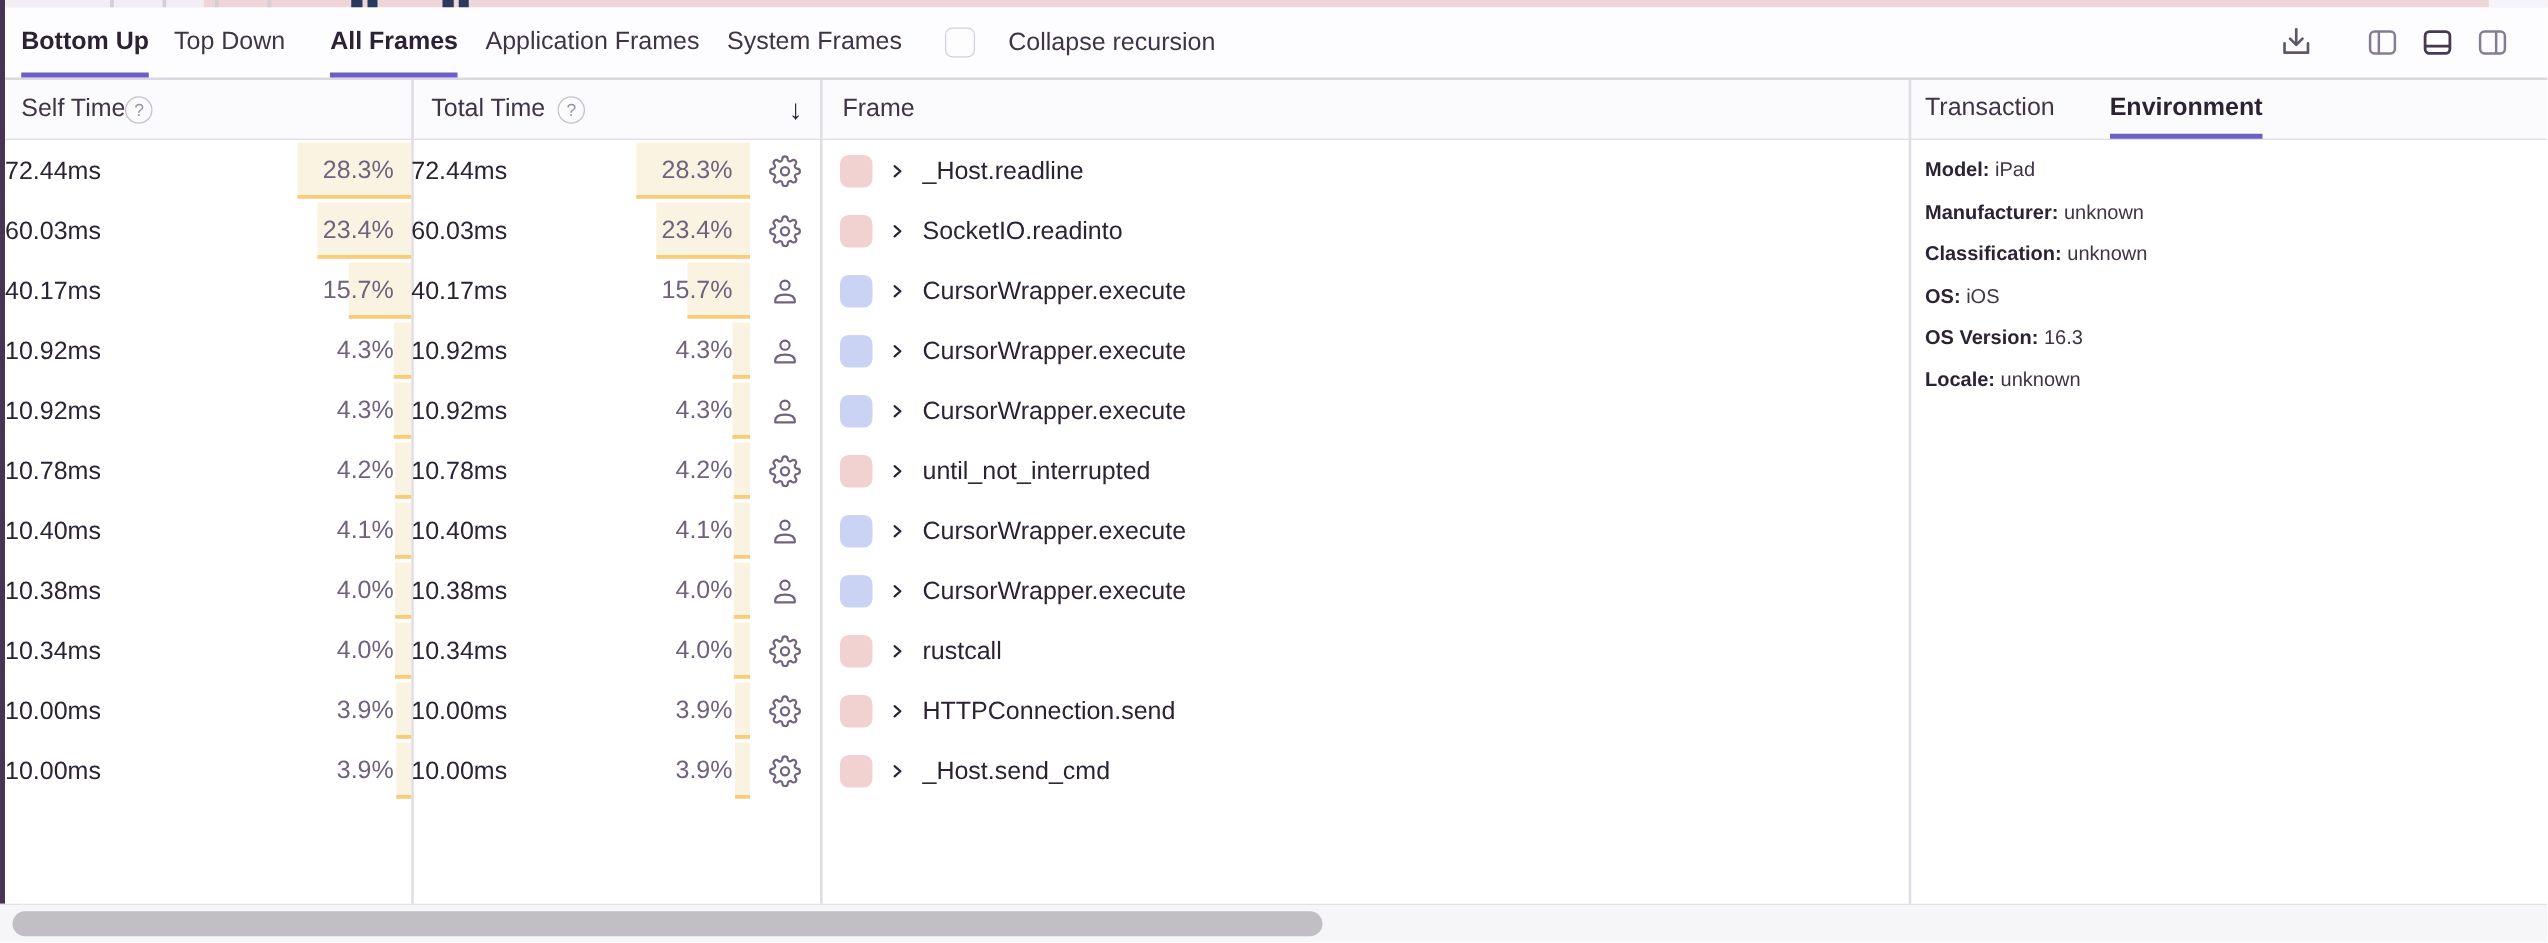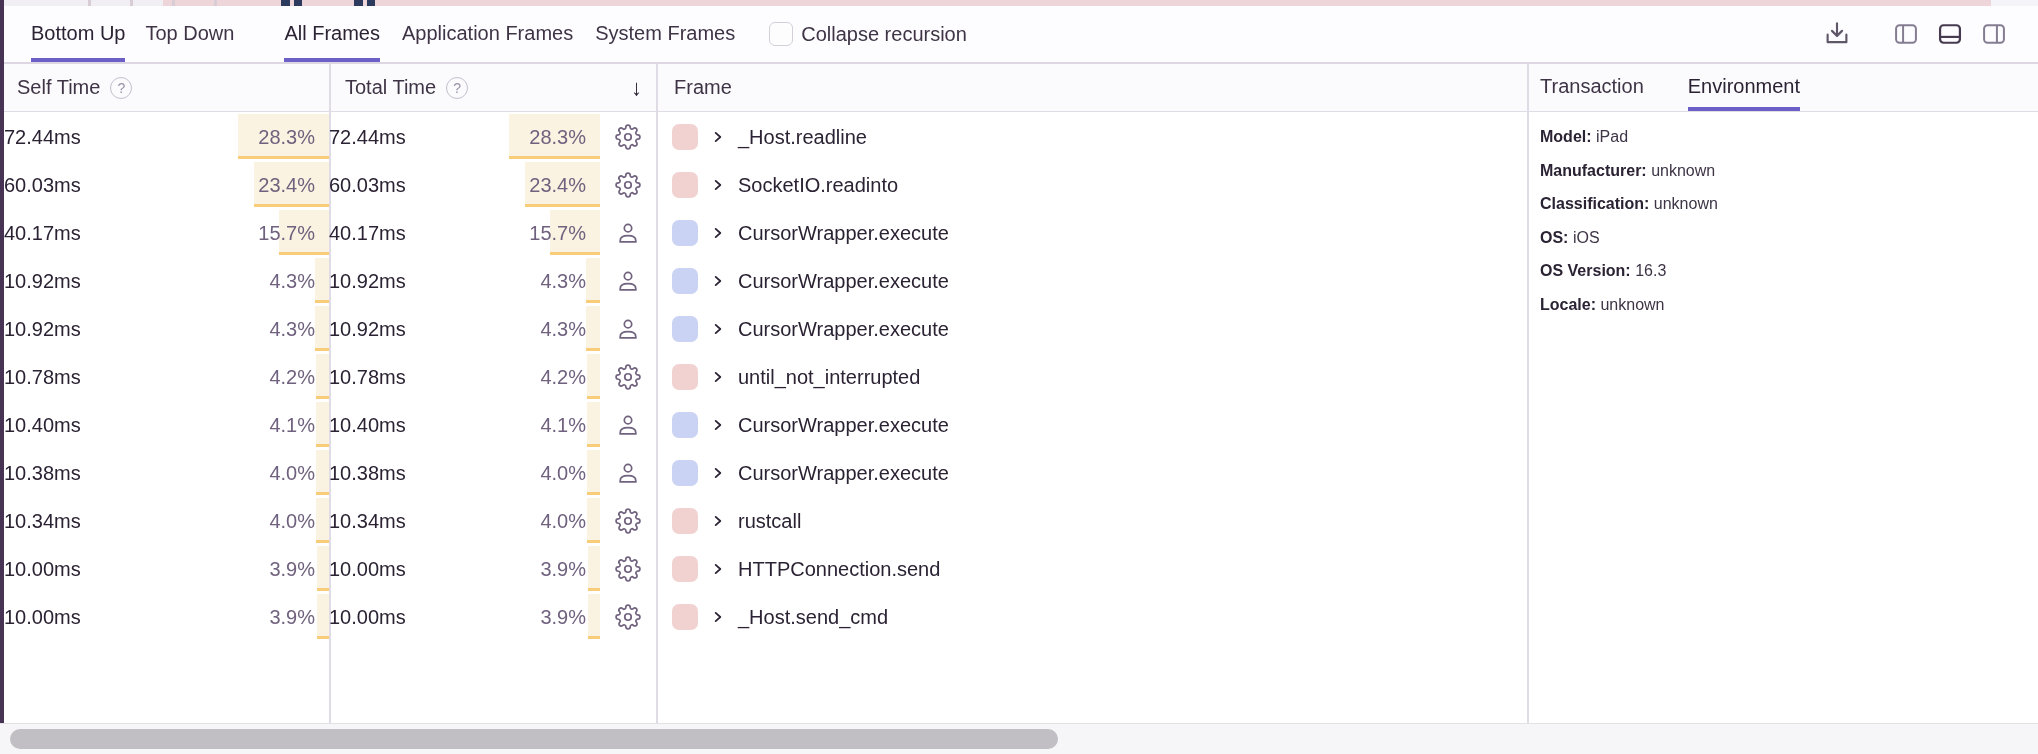--- a/index.html
+++ b/index.html
@@ -16,39 +16,39 @@
   .flame-sliver .seg-light{position:absolute; left:4px; top:0; width:159px; height:6px; background:#f2eff4;}
   .flame-sliver .seg-end{position:absolute; left:1991px; top:0; width:47px; height:6px; background:#f5f4f8;}
   .flame-sliver .mark{position:absolute; top:0; height:6px; background:#2c3a5e;}
   .flame-sliver .tick{position:absolute; top:0; height:6px; background:#d8cdd4;}
 
   .left-sliver{position:absolute; left:0; top:0; width:4px; height:723px; background:#473353;}
 
   
   .tabbar{position:absolute; left:4px; right:0; top:6px; height:58px; display:flex; align-items:stretch; background:#fdfcfe; border-bottom:2px solid #dcd7e0; padding-left:13px;}
   .tab{display:flex; align-items:center; font-size:20px; color:var(--text-mid); border-bottom:4px solid transparent; padding-top:2px; cursor:default;}
-  .tab.active{color:var(--text-dark); font-weight:400; border-bottom-color:var(--accent);margin-left:14px;}
+  .tab.active{color:var(--text-dark); font-weight:700; border-bottom-color:var(--accent);}
   .tab-gap-small{width:20px;} .tab-gap-group{width:36px;} .tab-gap{width:22px;}
-  .collapse-wrap{display:flex; align-items:center; margin-left:34px; gap:8px;}
+  .collapse-wrap{display:flex; align-items:center; margin-left:34px; gap:27px;}
   .checkbox{width:24px; height:24px; border:1.5px solid #d4cfdb; border-radius:6px; background:#fdfdfe;}
   .collapse-label{font-size:20px; color:var(--text-mid);}
   .topbar-icons{margin-left:auto; display:flex; align-items:center; gap:16px; padding-right:30px;}
   .icon-btn{display:flex; align-items:center; justify-content:center;}
   .icon-btn.download{margin-right:24px;}
 
   
   .header-row{position:absolute; left:4px; right:0; top:64px; height:48px; background:var(--header-bg); border-bottom:1.5px solid var(--border); display:flex; align-items:center; font-size:20px; color:var(--text-mid);}
-  .h-self{width:325px; display:flex; align-items:center; padding-left:13px; gap:10px; height:100%;}
+  .h-self{width:325px; display:flex; align-items:center; padding-left:13px; height:100%;}
   .h-total{width:327px; display:flex; align-items:center; padding-left:16px; gap:10px; height:100%;}
   .h-frame{width:871px; padding-left:18px; height:100%; display:flex; align-items:center;}
   .h-panel{flex:1; height:100%; display:flex; align-items:stretch; padding-left:13px; gap:44px;}
   .help-icon{width:22px; height:22px; border-radius:50%; border:1.5px solid #c6c0cf; color:#9a92a5; font-size:14px; display:flex; align-items:center; justify-content:center;}
   .sort-arrow{margin-left:auto; margin-right:14px; color:var(--text-dark); font-size:22px;}
   .panel-tab{display:flex; align-items:center; font-size:20px; color:var(--text-mid); border-bottom:4px solid transparent; padding-top:2px;}
-  .panel-tab.active{color:var(--text-dark); font-weight:400; border-bottom-color:var(--accent);}
+  .panel-tab.active{color:var(--text-dark); font-weight:700; border-bottom-color:var(--accent);}
 
   
   .vline{position:absolute; width:1.5px; background:var(--border); top:64px; height:659px;}
   .vline.v1{left:329px;} .vline.v2{left:656px;} .vline.v3{left:1527px;}
   .table-bottom{position:absolute; left:0; right:0; top:723px; height:0; border-top:1.5px solid #e3e0e6;}
 
   
   .rows{position:absolute; left:4px; top:113px; width:1523px;}
   .row{height:48px; display:flex; align-items:stretch;}
   .cell{display:flex; align-items:center; height:100%;}

